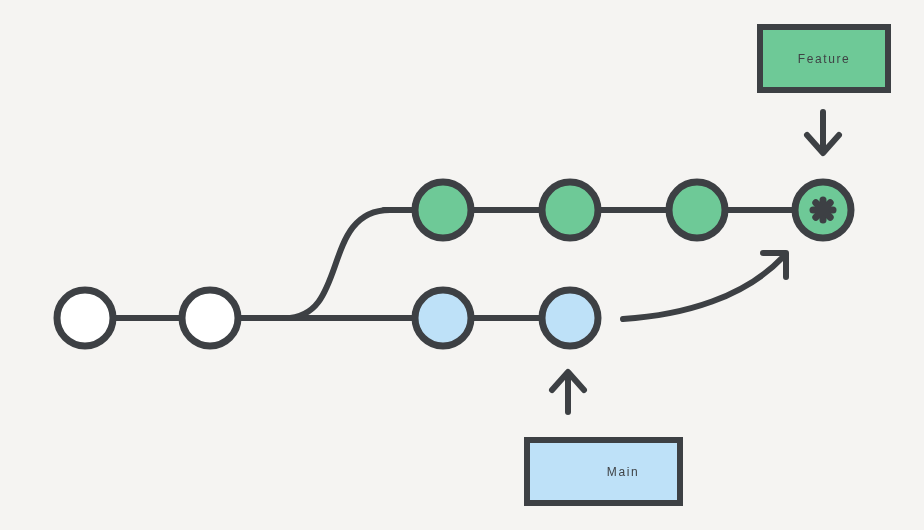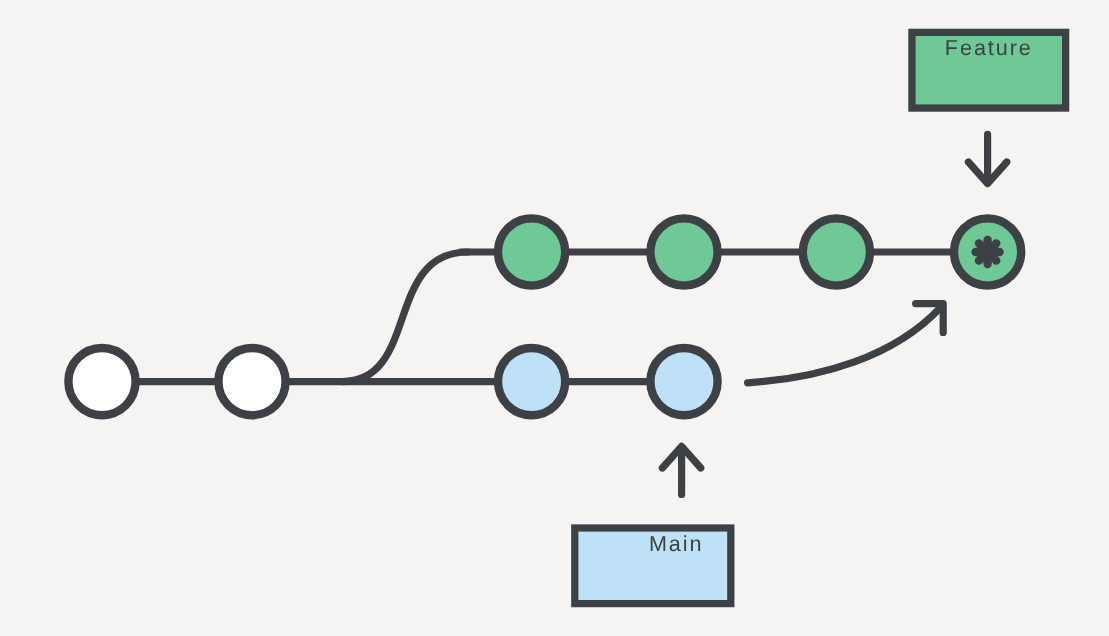--- a/index.html
+++ b/index.html
@@ -47,36 +47,37 @@
     stroke: var(--stroke, #3d4044);
     stroke-width: 7;
     stroke-linecap: round;
   }
   
   .label-box {
     position: absolute;
     box-sizing: border-box;
     border: 6px solid var(--stroke, #3d4044);
     display: flex;
+    align-items: center;
     justify-content: center;
-    font-size: 18px;
+    font-size: 12px;
     color: var(--label-text, #3f4245);
     letter-spacing: 1.6px;
   }
   .label-box.feature {
     left: 757px;
     top: 24px;
     width: 134px;
     height: 69px;
     background: var(--feature-green, #6ec997);
   }
   .label-box.main {
-    left: 476px;
+    left: 524px;
     top: 437px;
-    width: 136px;
+    width: 159px;
     height: 69px;
     background: var(--main-blue, #bee1f8);
     padding-left: 39px;
   }
 </style>
 </head>
 <body>
 
 <div class="stage">
 

